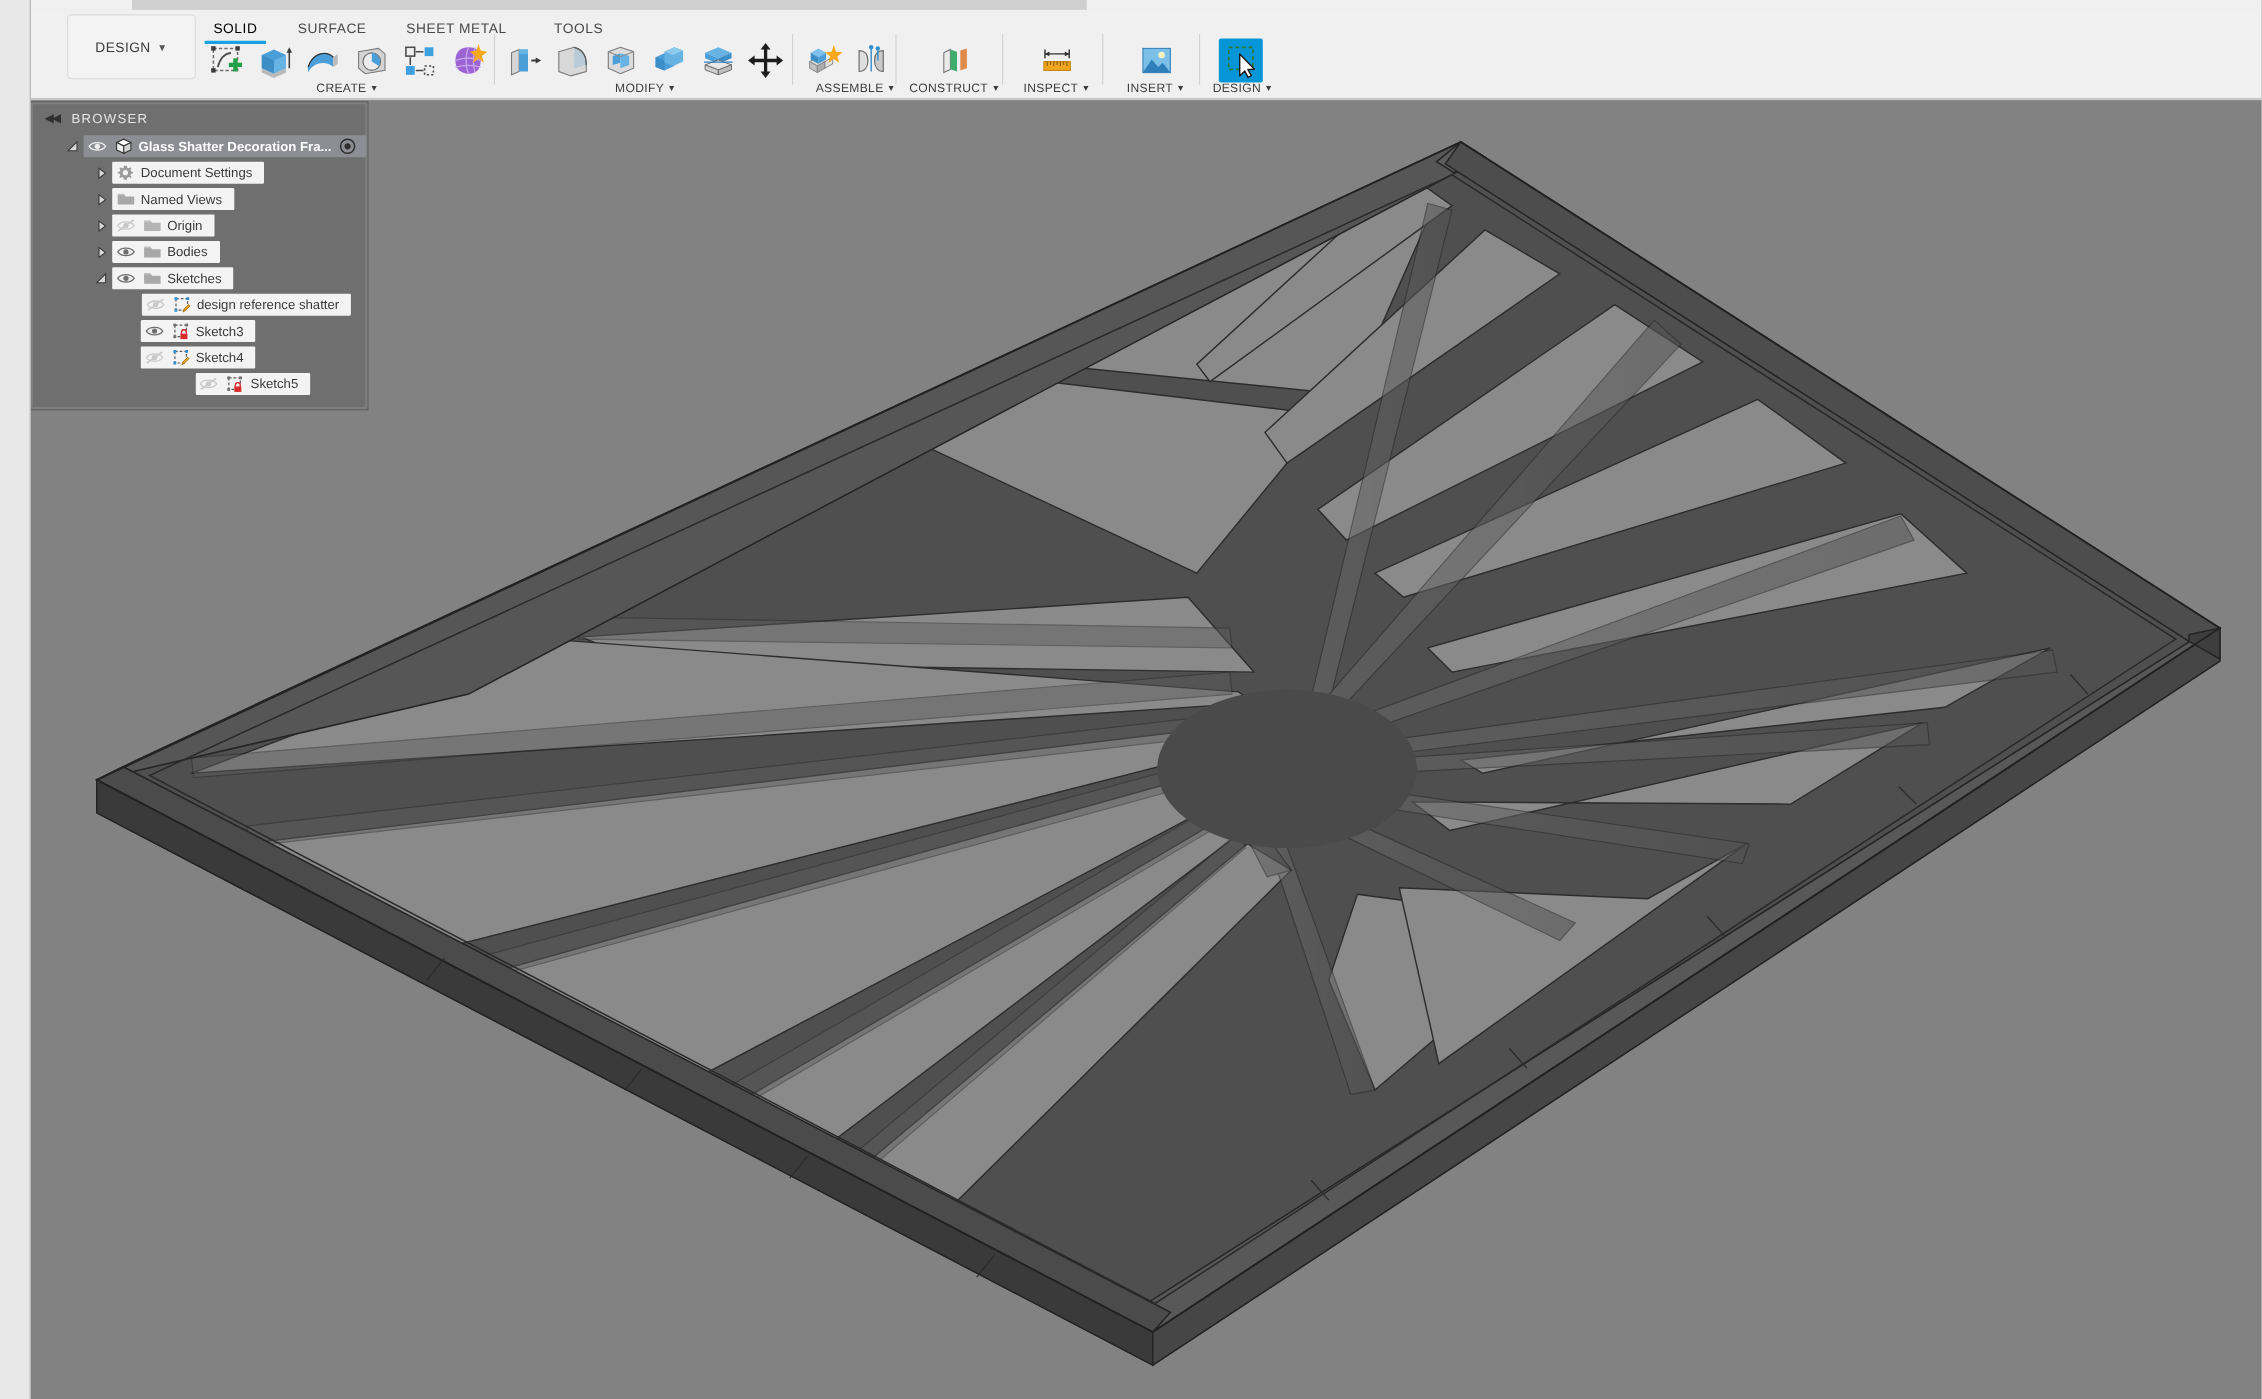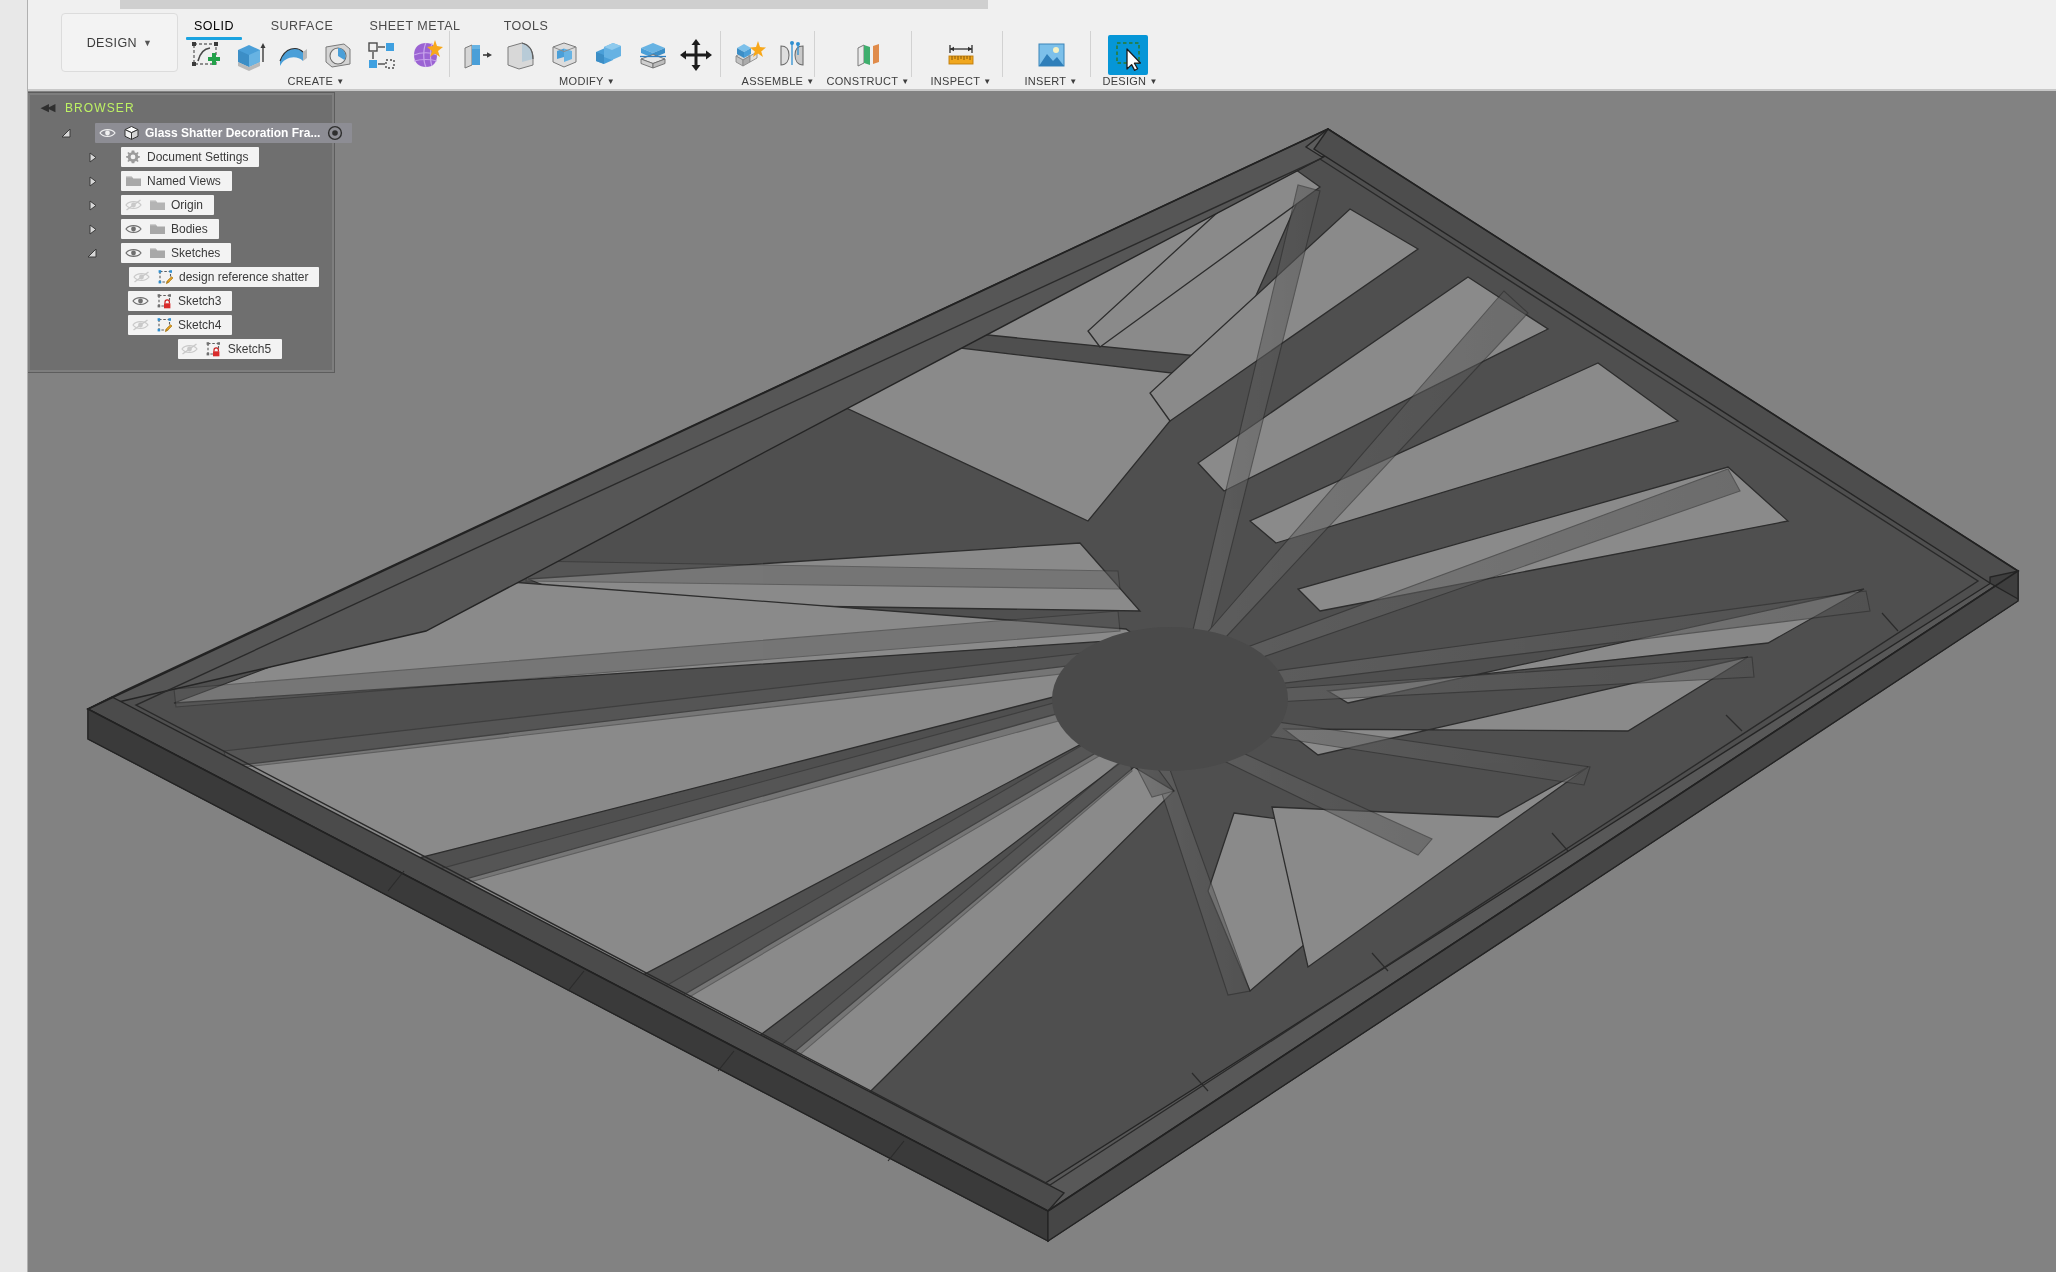--- a/index.html
+++ b/index.html
@@ -68,24 +68,24 @@
   .browser{
     position:absolute;left:28px;top:93px;width:302px;
     background:#6f6f6f;border:2px solid #7e7e7e;
     box-shadow:0 0 0 1px #5d5d5d;
     z-index:30;padding-bottom:9px;
   }
   .browser-header{
     height:25px;display:flex;align-items:center;padding-left:8px;background:#6f6f6f;
   }
   .collapse-ico{width:18px;height:14px;display:flex;align-items:center;justify-content:center;color:#2f2f2f;font-size:11px;letter-spacing:-2px;}
-  .browser-title{font-size:12px;color:#bef264;letter-spacing:1.1px;margin-left:9px;}
+  .browser-title{font-size:12px;color:#e5e5e5;letter-spacing:1.1px;margin-left:9px;}
 
   .tree{position:relative;padding-top:1px;}
-  .row{position:relative;height:24px;display:flex;align-items:center;gap:19px;}
+  .row{position:relative;height:24px;display:flex;align-items:center;}
   .expander{
     width:20px;height:24px;display:flex;align-items:center;justify-content:center;flex:0 0 20px;
   }
   .node{
     display:inline-flex;align-items:center;height:20px;background:#f3f3f3;
     padding:0 11px 0 0;border-radius:1px;
   }
   .node.root{background:#8d8d94;padding-right:6px;}
   .node.root .node-label{color:#ffffff;font-weight:bold;}
   .eye{width:24px;height:20px;display:flex;align-items:center;justify-content:center;flex:0 0 24px;}

